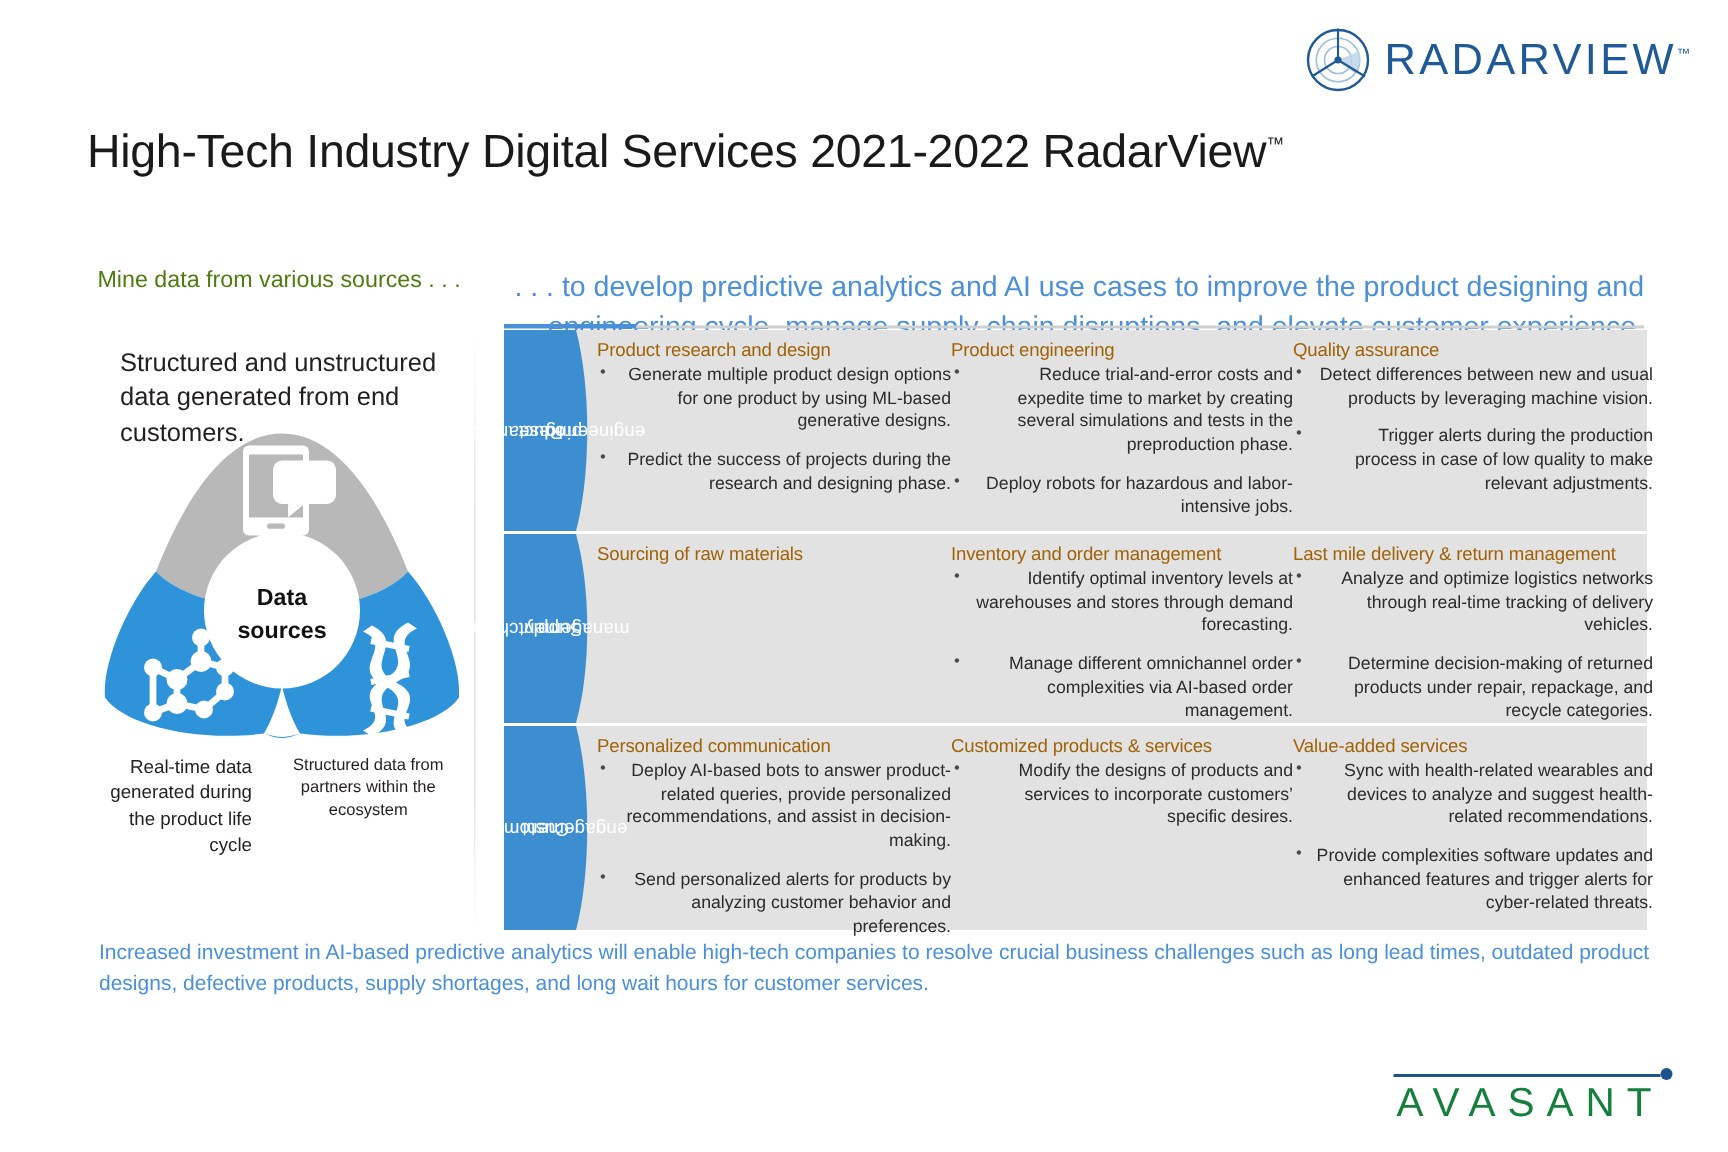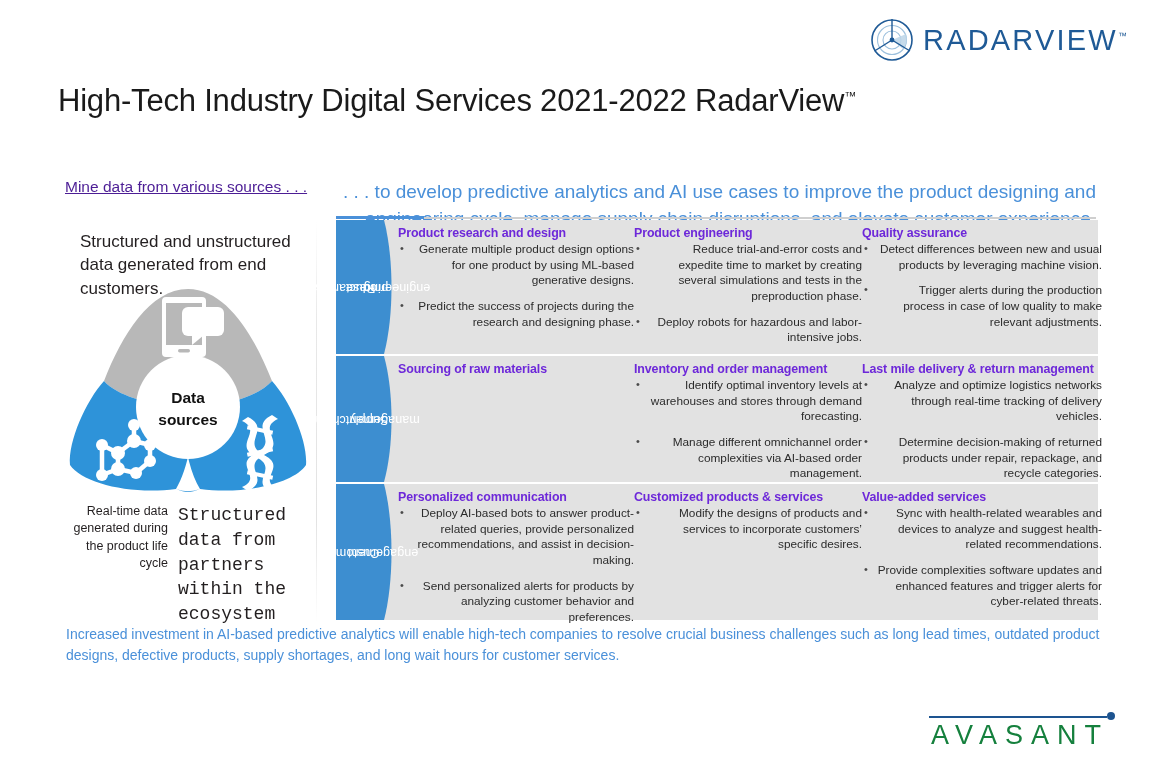--- a/index.html
+++ b/index.html
@@ -17,31 +17,31 @@
            font-family:"Liberation Sans",sans-serif;line-height:1;position:relative;}
   .rv-tm{font-size:9px;vertical-align:super;letter-spacing:0;color:#1f5a96;}
 
   
   .title{position:absolute;left:58px;top:83px;font-size:31px;color:#1a1a1a;
          letter-spacing:-0.2px;font-weight:400;white-space:nowrap;}
   .title .tm{font-size:12px;vertical-align:super;}
 
   
   .left-head{position:absolute;left:65px;top:177px;width:250px;font-size:15.5px;
-             color:#4c1d95;line-height:1.35;text-decoration:underline;}
+             color:#4d7c0f;line-height:1.35;}
   .left-sub{position:absolute;left:80px;top:230px;width:230px;font-size:17px;
             color:#231f20;line-height:1.38;}
 
   .tri-wrap{position:absolute;left:58px;top:283px;width:260px;height:220px;}
   .tri-wrap svg{display:block;}
 
   .lbl-left{position:absolute;left:58px;top:503px;width:110px;font-size:12.5px;
             color:#231f20;line-height:1.38;text-align:right;}
-  .lbl-right{position:absolute;left:178px;top:503px;width:135px;font-size:18px;
-             color:#231f20;line-height:1.38;text-align:left;font-family:Liberation Mono, monospace;}
+  .lbl-right{position:absolute;left:178px;top:503px;width:135px;font-size:11px;
+             color:#231f20;line-height:1.38;text-align:center;}
 
   .vdivider{position:absolute;left:316px;top:222px;width:1px;height:400px;
             background:linear-gradient(to bottom,#ffffff,#e8e8e8 25%,#e3e3e3 75%,#ffffff);}
 
   
   .intro{position:absolute;left:336px;top:179px;width:760px;font-size:19px;
          color:#4a90d9;line-height:1.42;text-align:right;}
   .intro-rule{position:absolute;left:336px;top:216px;width:88px;height:3px;background:#4a90d9;}
   .intro-rule2{position:absolute;left:424px;top:217px;width:672px;height:1.5px;background:#cfcfcf;}
 
@@ -59,21 +59,21 @@
               display:flex;align-items:center;justify-content:center;}
   .chev-label span{
     transform:rotate(-90deg);white-space:nowrap;color:#ffffff;font-size:12.5px;
     line-height:1.22;text-align:center;display:block;letter-spacing:0.1px;}
 
   .cols{position:absolute;left:62px;top:0;right:0;height:100%;}
   .col{position:absolute;top:6px;}
   .col.c1{left:0px;width:236px;}
   .col.c2{left:236px;width:228px;}
   .col.c3{left:464px;width:240px;}
-  .col h4{margin:0 0 2px 0;font-size:12.4px;font-weight:bold;color:#6d28d9;
+  .col h4{margin:0 0 2px 0;font-size:12.4px;font-weight:normal;color:#a16207;
           white-space:nowrap;letter-spacing:-0.1px;}
   .bullets{margin:0;padding:0;list-style:none;text-align:right;}
   .bullets li{position:relative;padding-left:15px;margin:0 0 10px 0;
               font-size:11.8px;line-height:1.33;color:#2b2b2b;}
   .bullets li:before{content:"\2022";position:absolute;left:2px;top:-1px;
                      font-size:11px;color:#4a4a4a;}
 
   
   .bottom-note{position:absolute;left:66px;top:624px;width:1040px;font-size:14px;
                color:#4a90d9;line-height:1.5;}

